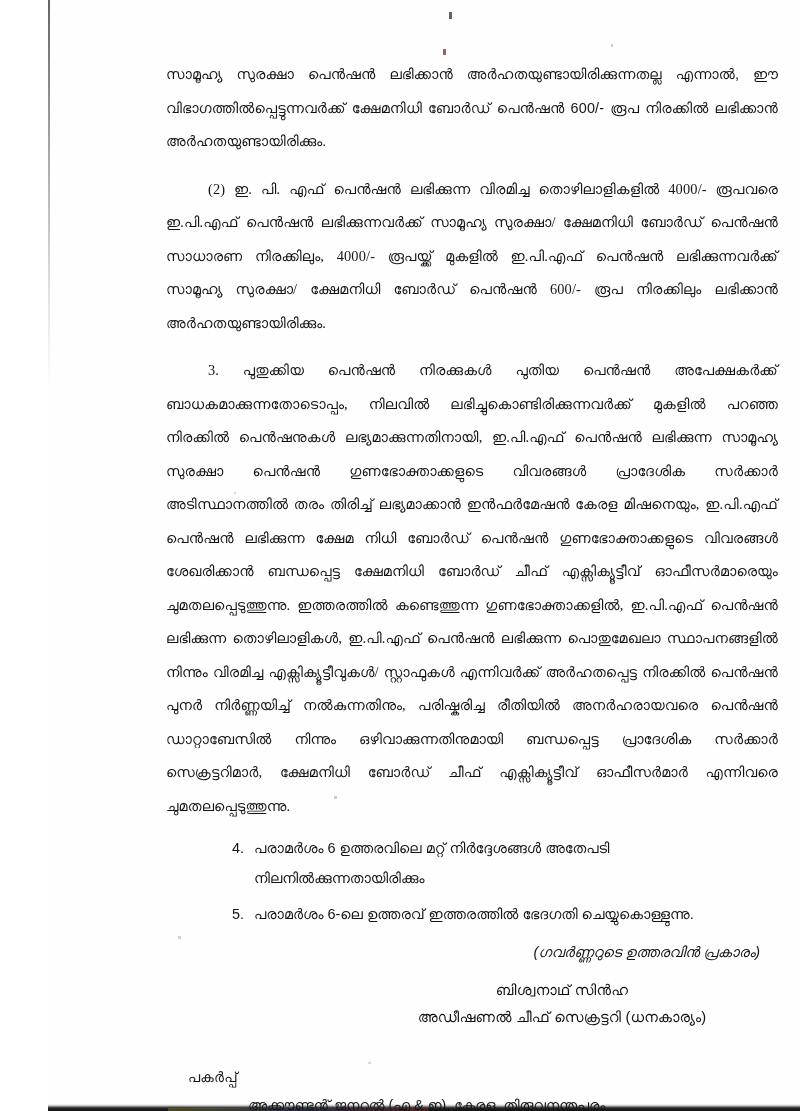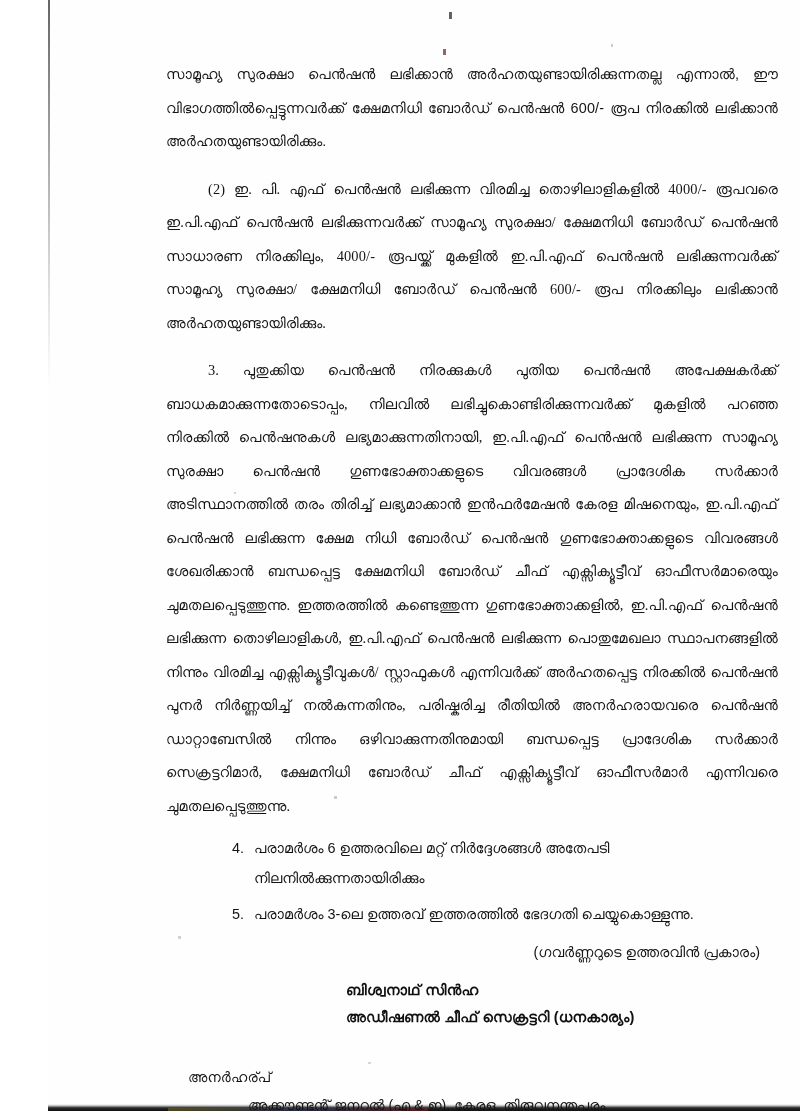--- a/index.html
+++ b/index.html
@@ -101,30 +101,31 @@
     flex: 1 1 auto;
   }
 
   .by-order {
     margin-top: 10px;
     text-align: right;
     padding-right: 18px;
     font-size: 14.4px;
     line-height: 26px;
     color: #141414;
+    font-style: italic;
   }
 
   .sign-block {
     margin-top: 12px;
-    text-align: left;
+    text-align: center;
     padding-left: 180px;
     font-size: 14.6px;
     line-height: 27px;
     color: #101010;
-    font-weight: 700;
+    font-weight: 400;
   }
   .sign-name { letter-spacing: .3px; }
   .sign-desig { letter-spacing: .2px; }
 
   .copy-block {
     margin-top: 34px;
     font-size: 14.2px;
     line-height: 25.5px;
     color: #141414;
   }
@@ -164,33 +165,33 @@
 
     <p class="para p3 indent">3. പുതുക്കിയ പെൻഷൻ നിരക്കുകൾ പുതിയ പെൻഷൻ അപേക്ഷകർക്ക് ബാധകമാക്കുന്നതോടൊപ്പം, നിലവിൽ ലഭിച്ചുകൊണ്ടിരിക്കുന്നവർക്ക് മുകളിൽ പറഞ്ഞ നിരക്കിൽ പെൻഷനുകൾ ലഭ്യമാക്കുന്നതിനായി, ഇ.പി.എഫ് പെൻഷൻ ലഭിക്കുന്ന സാമൂഹ്യ സുരക്ഷാ പെൻഷൻ ഗുണഭോക്താക്കളുടെ വിവരങ്ങൾ പ്രാദേശിക സർക്കാർ അടിസ്ഥാനത്തിൽ തരം തിരിച്ച് ലഭ്യമാക്കാൻ ഇൻഫർമേഷൻ കേരള മിഷനെയും, ഇ.പി.എഫ് പെൻഷൻ ലഭിക്കുന്ന ക്ഷേമ നിധി ബോർഡ് പെൻഷൻ ഗുണഭോക്താക്കളുടെ വിവരങ്ങൾ ശേഖരിക്കാൻ ബന്ധപ്പെട്ട ക്ഷേമനിധി ബോർഡ് ചീഫ് എക്സിക്യൂട്ടീവ് ഓഫീസർമാരെയും ചുമതലപ്പെടുത്തുന്നു. ഇത്തരത്തിൽ കണ്ടെത്തുന്ന ഗുണഭോക്താക്കളിൽ, ഇ.പി.എഫ് പെൻഷൻ ലഭിക്കുന്ന തൊഴിലാളികൾ, ഇ.പി.എഫ് പെൻഷൻ ലഭിക്കുന്ന പൊതുമേഖലാ സ്ഥാപനങ്ങളിൽ നിന്നും വിരമിച്ച എക്സിക്യൂട്ടീവുകൾ/ സ്റ്റാഫുകൾ എന്നിവർക്ക് അർഹതപ്പെട്ട നിരക്കിൽ പെൻഷൻ പുനർ നിർണ്ണയിച്ച് നൽകുന്നതിനും, പരിഷ്കരിച്ച രീതിയിൽ അനർഹരായവരെ പെൻഷൻ ഡാറ്റാബേസിൽ നിന്നും ഒഴിവാക്കുന്നതിനുമായി ബന്ധപ്പെട്ട പ്രാദേശിക സർക്കാർ സെക്രട്ടറിമാർ, ക്ഷേമനിധി ബോർഡ് ചീഫ് എക്സിക്യൂട്ടീവ് ഓഫീസർമാർ എന്നിവരെ ചുമതലപ്പെടുത്തുന്നു.</p>
 
     <ul class="item-list">
       <li class="item-row">
         <span class="item-num">4.</span>
         <span class="item-text">പരാമർശം 6 ഉത്തരവിലെ മറ്റ് നിർദ്ദേശങ്ങൾ അതേപടി നിലനിൽക്കുന്നതായിരിക്കും</span>
       </li>
       <li class="item-row">
         <span class="item-num">5.</span>
-        <span class="item-text">പരാമർശം 3-ലെ ഉത്തരവ് ഇത്തരത്തിൽ ഭേദഗതി ചെയ്യുകൊള്ളുന്നു.</span>
+        <span class="item-text">പരാമർശം 6-ലെ ഉത്തരവ് ഇത്തരത്തിൽ ഭേദഗതി ചെയ്യുകൊള്ളുന്നു.</span>
       </li>
     </ul>
 
     <div class="by-order">(ഗവർണ്ണറുടെ ഉത്തരവിൻ പ്രകാരം)</div>
 
     <div class="sign-block">
       <div class="sign-name">ബിശ്വനാഥ് സിൻഹ</div>
       <div class="sign-desig">അഡീഷണൽ ചീഫ്  സെക്രട്ടറി (ധനകാര്യം)</div>
     </div>
 
     <div class="copy-block">
-      <div class="copy-heading">അനർഹര്പ്</div>
+      <div class="copy-heading">പകർപ്പ്</div>
       <ul class="copy-list">
         <li class="copy-item">അക്കൗണ്ടന്റ് ജനറൽ (എ &amp; ഇ), കേരള, തിരുവനന്തപുരം</li>
 
       </ul>
     </div>
 
   </div>
 </div>
 
 </body></html>

